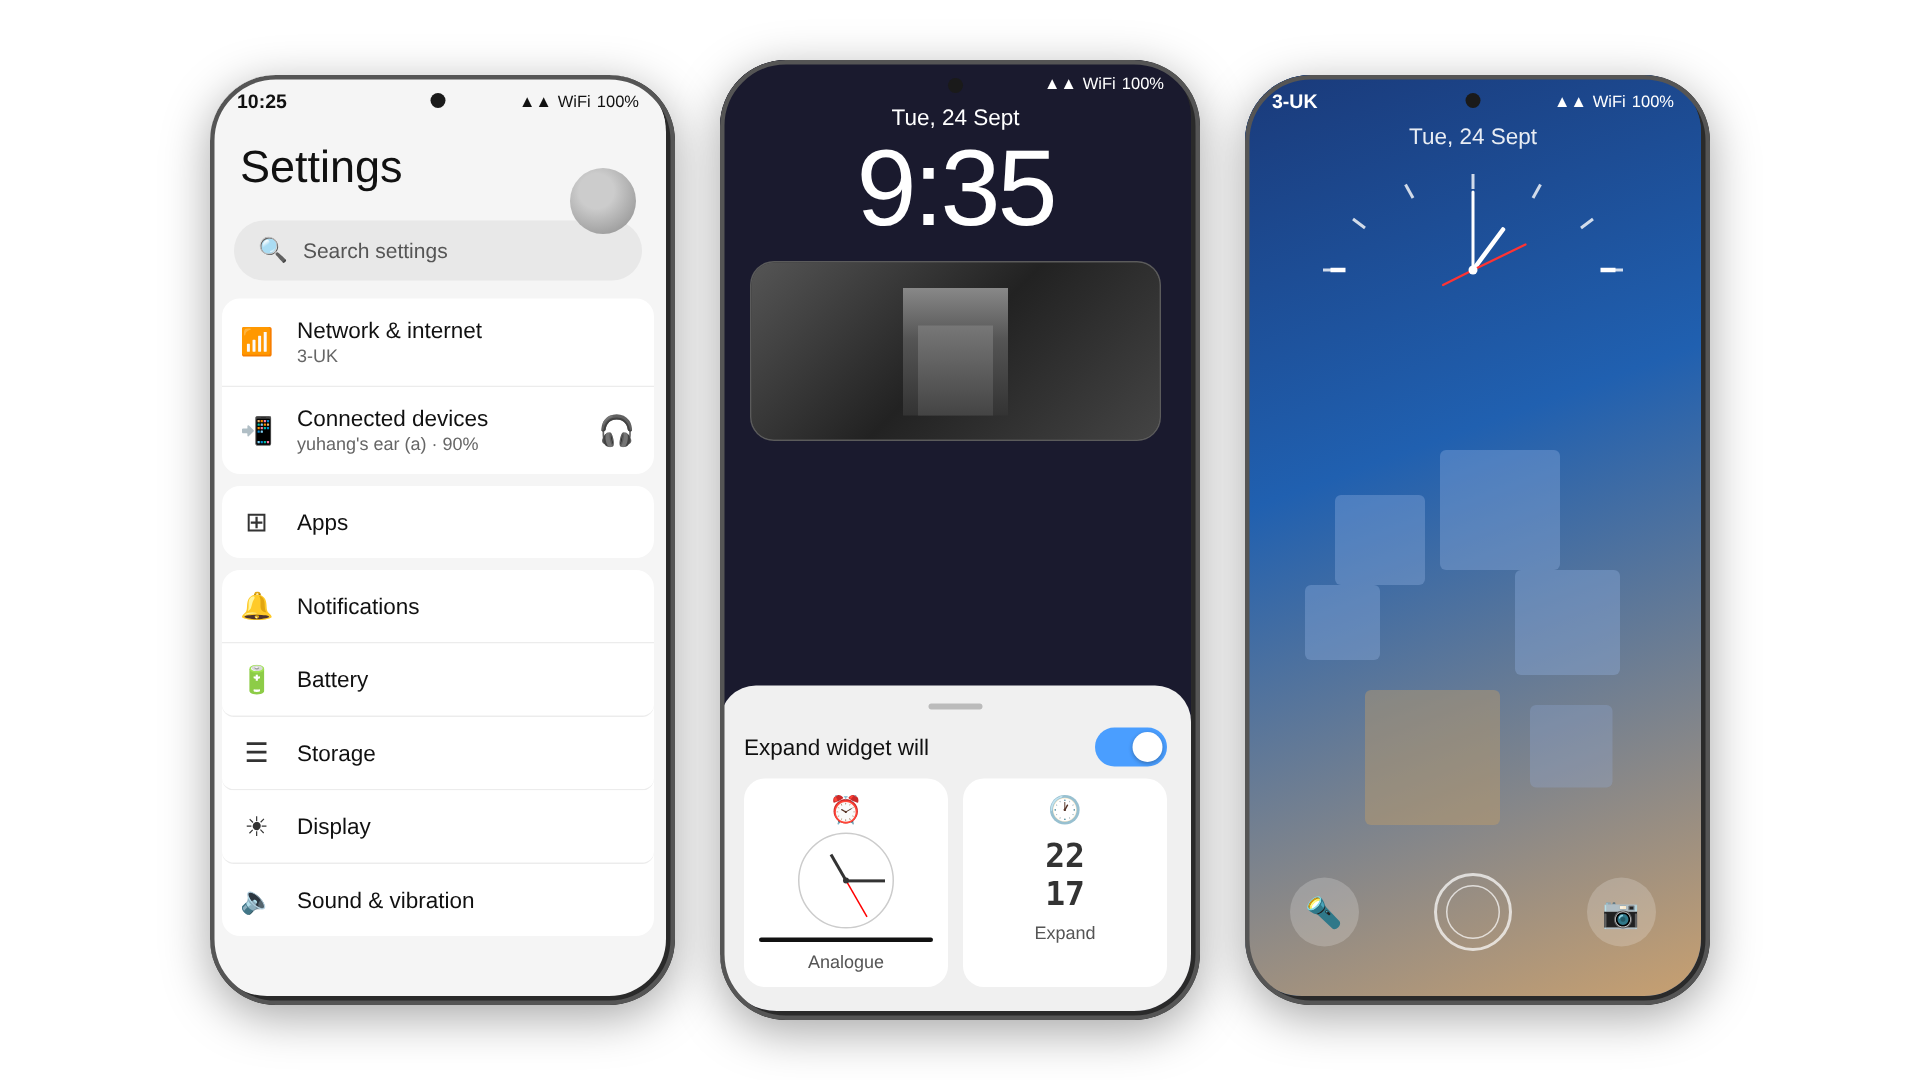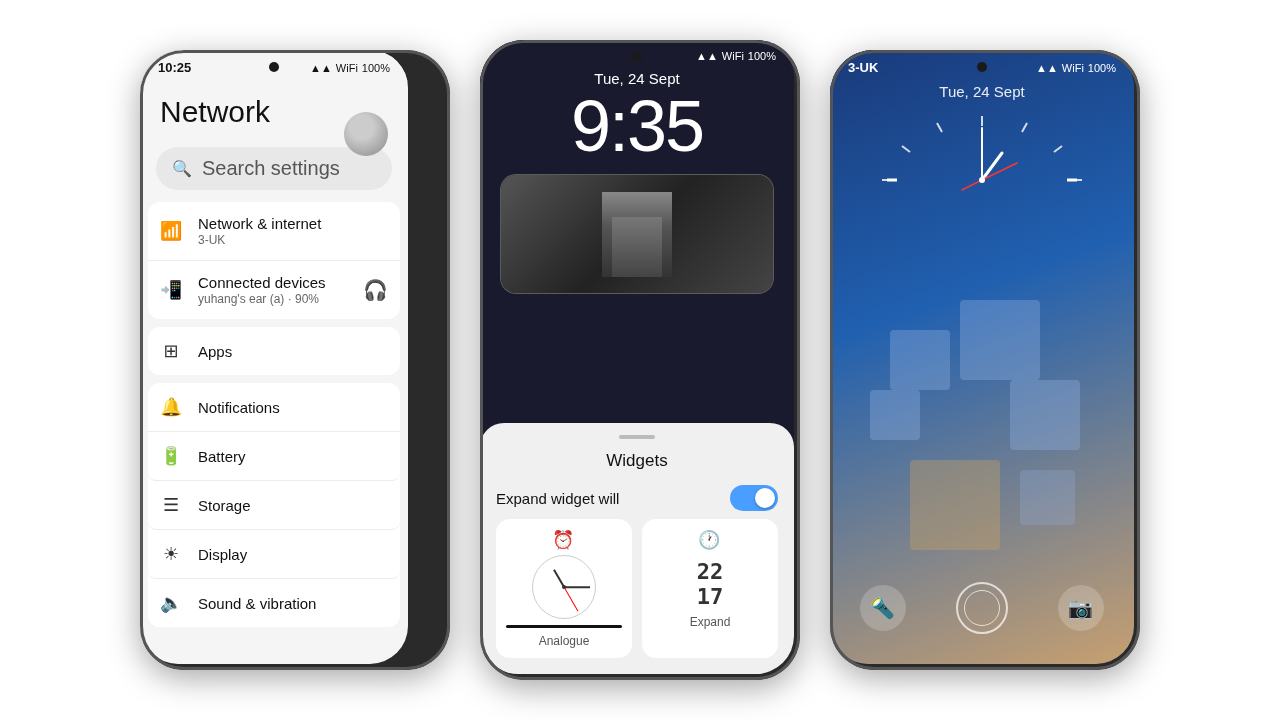--- a/index.html
+++ b/index.html
@@ -38,21 +38,21 @@
       overflow: hidden;
       position: relative;
     }
 
     
     .phone1 {
       width: 310px;
       height: 620px;
     }
     .phone1 .phone-screen {
-      width: 268px;
+      width: 304px;
       height: 614px;
       background: #f5f5f5;
     }
 
     .settings-status-bar {
       display: flex;
       justify-content: space-between;
       align-items: center;
       padding: 10px 18px 6px;
       background: #f5f5f5;
@@ -114,21 +114,21 @@
       padding: 10px 16px;
       display: flex;
       align-items: center;
       gap: 10px;
     }
     .search-icon-svg {
       color: #555;
       font-size: 16px;
     }
     .search-text {
-      font-size: 20px;
+      font-size: 14px;
       color: #555;
     }
 
     .settings-list {
       padding: 0 8px;
     }
     .settings-item {
       display: flex;
       align-items: center;
       padding: 13px 12px;
@@ -529,21 +529,21 @@
         <span>WiFi</span>
         <span>100%</span>
       </div>
     </div>
 
     <div class="settings-avatar">
       <div class="settings-avatar-inner"></div>
     </div>
 
     <div class="settings-title-area">
-      <div class="settings-title">Network</div>
+      <div class="settings-title">Settings</div>
     </div>
 
     <div class="search-bar">
       <span class="search-icon-svg">🔍</span>
       <span class="search-text">Search settings</span>
     </div>
 
     <div class="settings-list">
 
       <div class="settings-item-grouped">
@@ -627,21 +627,20 @@
     <div class="lock-time">9:35</div>
 
     <div class="lock-photo-widget">
       <div class="photo-widget-inner">
         <div class="photo-building"></div>
       </div>
     </div>
 
     <div class="widgets-sheet">
       <div class="sheet-handle"></div>
-      <div class="sheet-title">Widgets</div>
       <div class="sheet-row">
         <span class="sheet-row-label">Expand widget will</span>
         <div class="toggle-switch"></div>
       </div>
 
       <div class="widget-options">
         <div class="widget-option">
           <div class="widget-option-icon">⏰</div>
           <div class="analogue-clock">
             <div class="clock-hand-h"></div>

